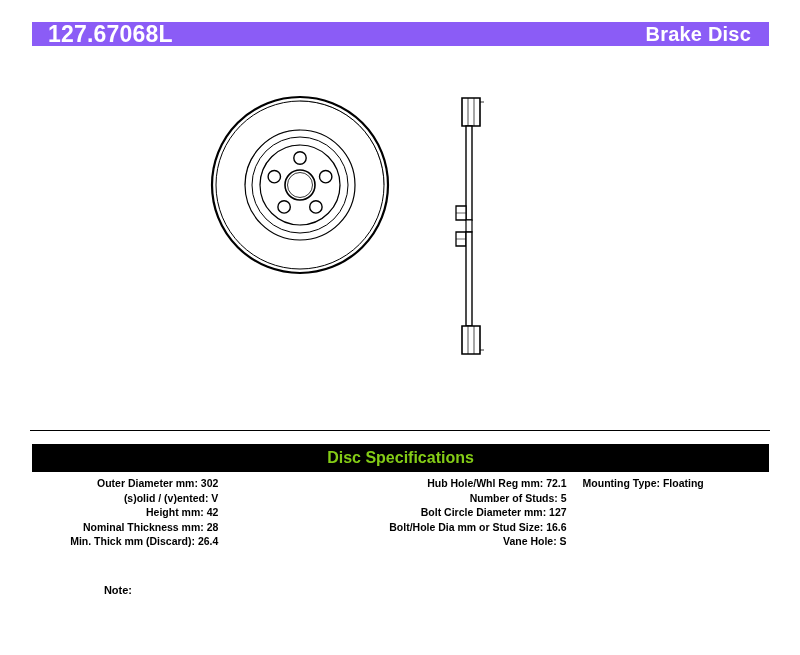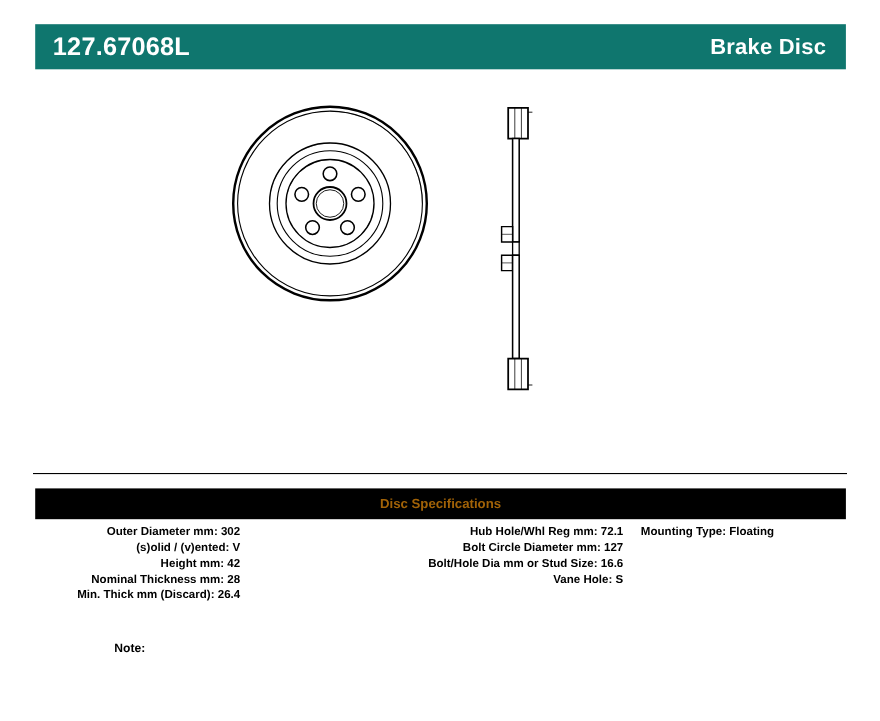--- a/index.html
+++ b/index.html
@@ -15,22 +15,22 @@
     color: #000000;
     overflow: hidden;
   }
 
   
   .header-bar {
     position: absolute;
     left: 32px;
     top: 22px;
     width: 737px;
-    height: 41px;
-    background: #0f766e;
+    height: 24px;
+    background: #8b5cf6;
     display: flex;
     align-items: center;
     justify-content: space-between;
     box-sizing: border-box;
     padding: 0 18px 0 16px;
   }
   .part-number {
     color: #ffffff;
     font-size: 23px;
     font-weight: bold;
@@ -70,22 +70,22 @@
     left: 32px;
     top: 444px;
     width: 737px;
     height: 28px;
     background: #000000;
     display: flex;
     align-items: center;
     justify-content: center;
   }
   .spec-title {
-    color: #a16207;
-    font-size: 12px;
+    color: #84cc16;
+    font-size: 16px;
     font-weight: bold;
   }
 
   
   .spec-columns {
     position: absolute;
     left: 32px;
     top: 476px;
     width: 737px;
     display: flex;
@@ -207,20 +207,21 @@
   <div class="spec-col col-left">
     <div class="spec-row">Outer Diameter mm: 302</div>
     <div class="spec-row">(s)olid / (v)ented: V</div>
     <div class="spec-row">Height mm: 42</div>
     <div class="spec-row">Nominal Thickness mm: 28</div>
     <div class="spec-row">Min. Thick mm (Discard): 26.4</div>
   </div>
 
   <div class="spec-col col-mid">
     <div class="spec-row">Hub Hole/Whl Reg mm: 72.1</div>
+    <div class="spec-row">Number of Studs: 5</div>
     <div class="spec-row">Bolt Circle Diameter mm: 127</div>
     <div class="spec-row">Bolt/Hole Dia mm or Stud Size: 16.6</div>
     <div class="spec-row">Vane Hole: S</div>
   </div>
 
   <div class="spec-col col-right">
     <div class="spec-row">Mounting Type: Floating</div>
   </div>
 </div>
 

